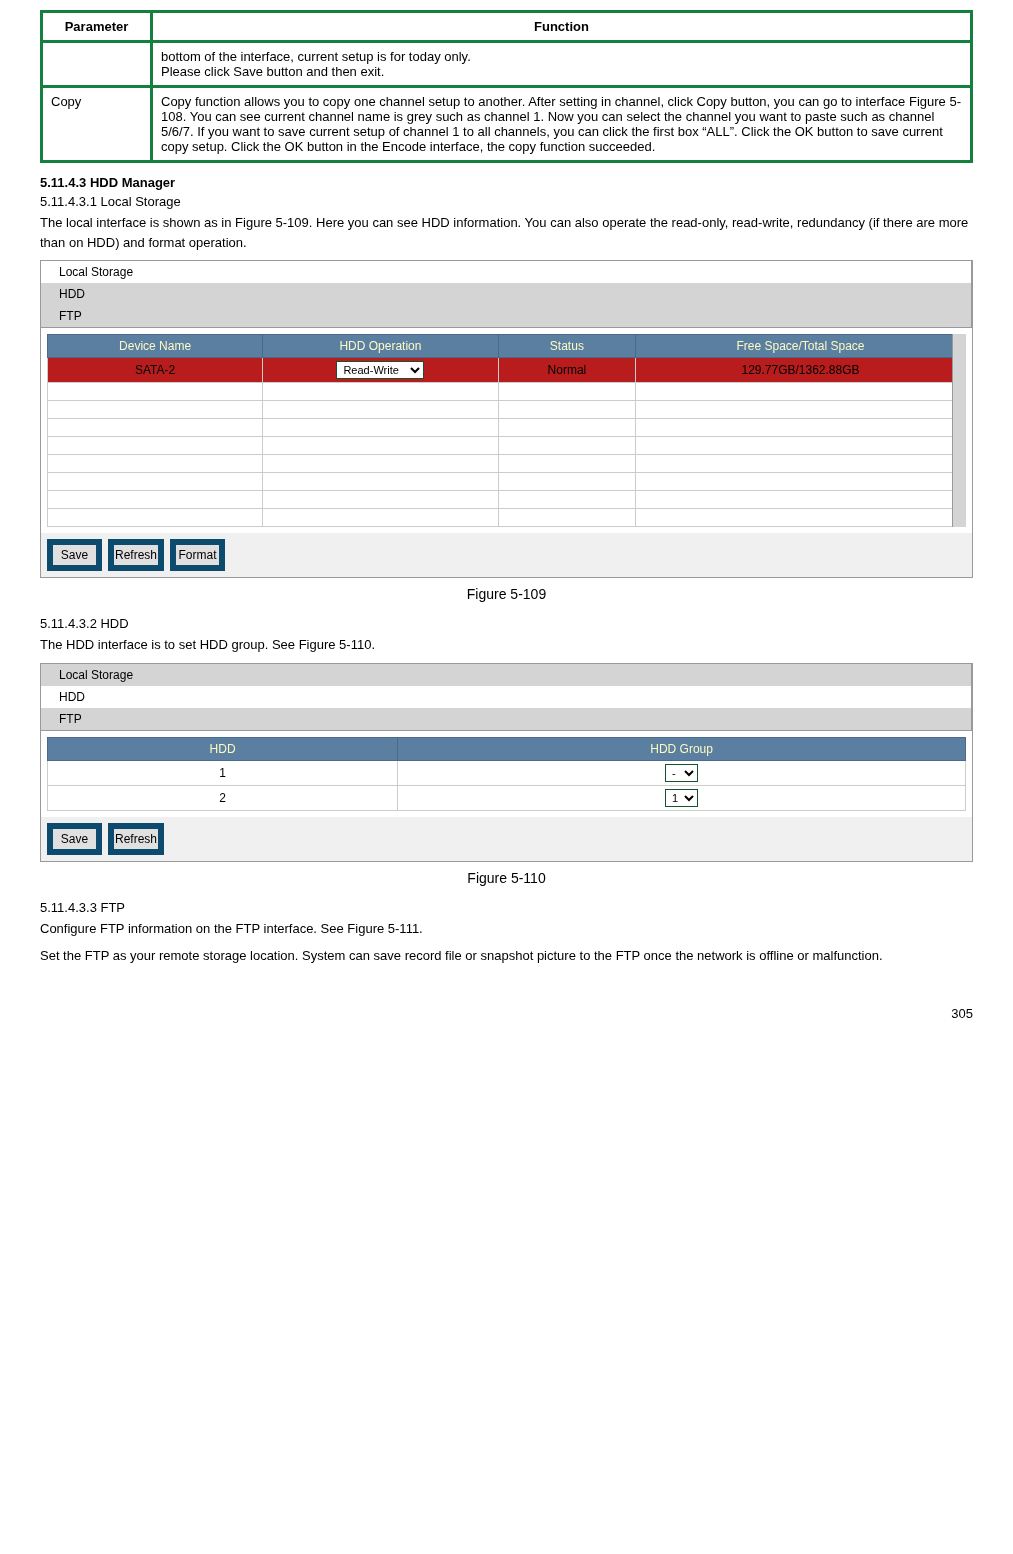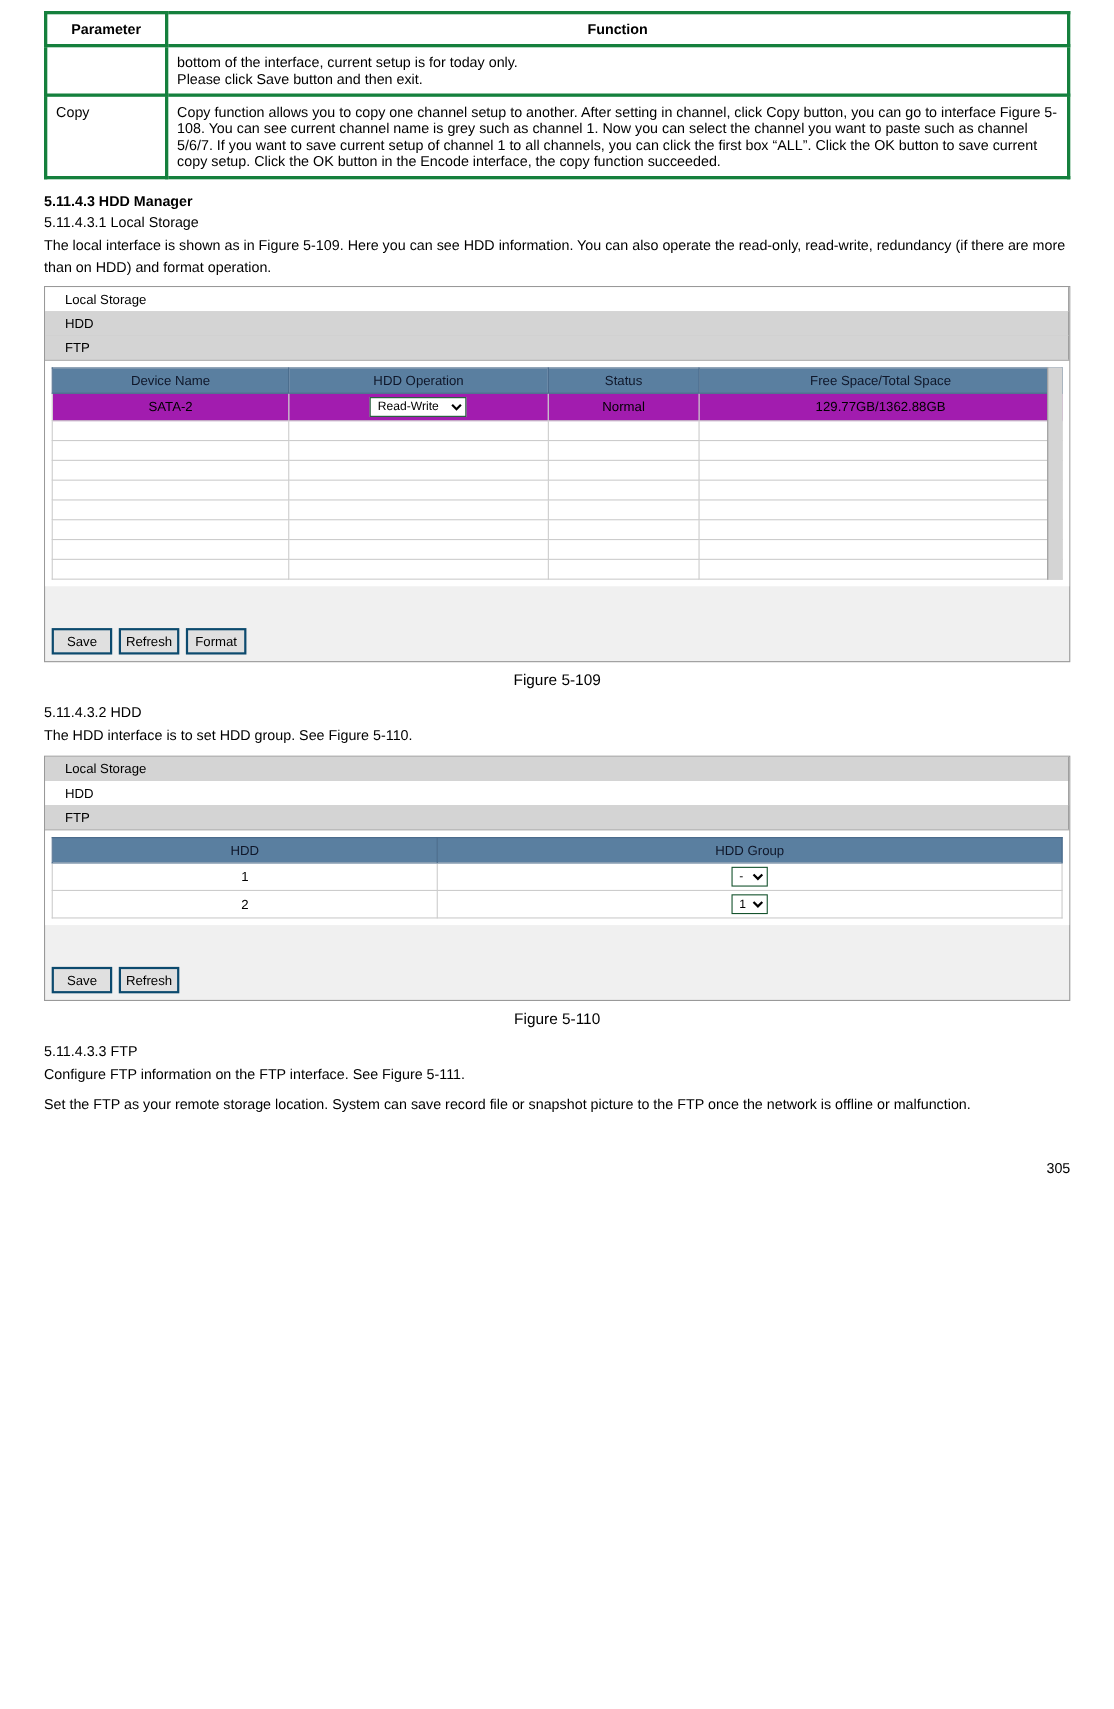--- a/index.html
+++ b/index.html
@@ -79,54 +79,53 @@
     }
 
     
     .hdd-table {
       width: 100%;
       border-collapse: collapse;
       font-size: 12px;
     }
     .hdd-table th {
       background: #5a7fa0;
-      color: #0f172a;
+      color: #fef9c3;
       padding: 4px 16px;
       font-weight: normal;
       border: 1px solid #4a6a8a;
       text-align: center;
     }
     .hdd-table td {
       padding: 3px 6px;
       border: 1px solid #ccc;
       text-align: center;
       background: #fff;
     }
     .hdd-table tr.highlight td {
-      background: #a21caf;
+      background: #b91c1c;
     }
     .hdd-table .empty-rows td {
       height: 18px;
       background: #fff;
     }
 
     
     .panel-buttons {
       padding: 6px 6px;
       display: flex;
       gap: 6px;
     }
     .panel-btn {
       padding: 3px 1px;
       font-size: 12px;
       background: #e0e0e0;
-      border: 2px solid #0c4a6e;
+      border: 6px solid #0c4a6e;
       cursor: pointer;
       min-width: 55px;
-      margin-top: 32px;
     }
 
     
     .scroll-area {
       position: relative;
     }
     .scroll-bar {
       position: absolute;
       right: 0;
       top: 0;

